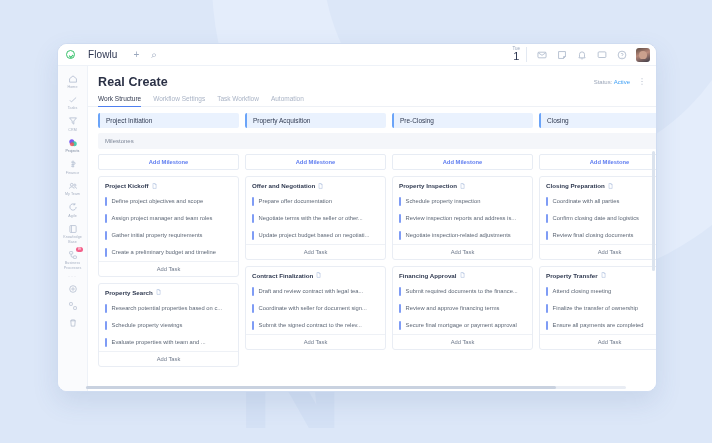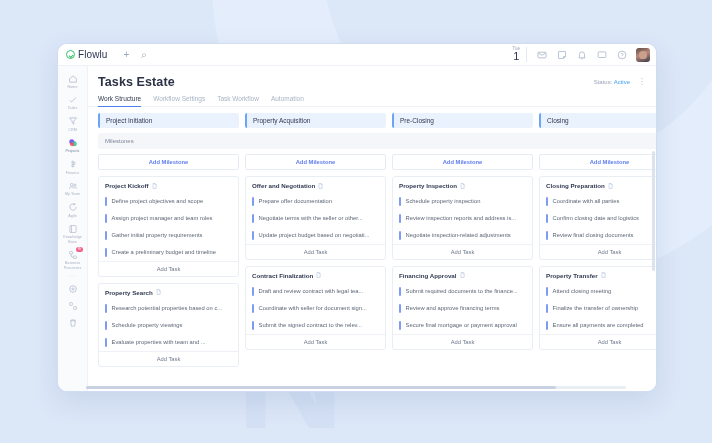--- a/index.html
+++ b/index.html
@@ -42,21 +42,21 @@
   }
 
   
   .topbar {
     height:22px; flex:0 0 22px;
     display:flex; align-items:center;
     border-bottom:1px solid #eef2f8;
     padding:0 6px 0 8px;
     background:#fff;
   }
-  .brand { display:flex; align-items:center; gap:3px; }
+  .brand { display:flex; align-items:center; gap:13px; }
   .brand-mark {
     width:9px;height:9px;border-radius:50%;
     border:1.3px solid #36c06a; display:inline-block;
     position:relative;
   }
   .brand-mark:after{
     content:""; position:absolute; left:1.8px; top:3.3px;
     width:3.3px;height:1.6px;border-left:1.2px solid #36c06a;
     border-bottom:1.2px solid #36c06a; transform:rotate(-45deg);
   }
@@ -373,21 +373,21 @@
           <svg viewBox="0 0 16 16" fill="none" stroke="currentColor" stroke-width="1.3">
               <path d="M3.5 4.5h9M5.5 4.5V3h5v1.5M4.5 4.5l.7 8.5h5.6l.7-8.5"></path>
             </svg>
         </span>
       </div>
     </div>
 
     <div class="main">
 
       <div class="page-head">
-        <div class="page-title">Tasks Estate</div>
+        <div class="page-title">Real Create</div>
 
         <div class="status-wrap">
           <span class="status-txt">
             <span>Status:</span>
             <span class="status-val">Active</span>
           </span>
           <span class="kebab">⋮</span>
         </div>
 
         <div class="tabs">

